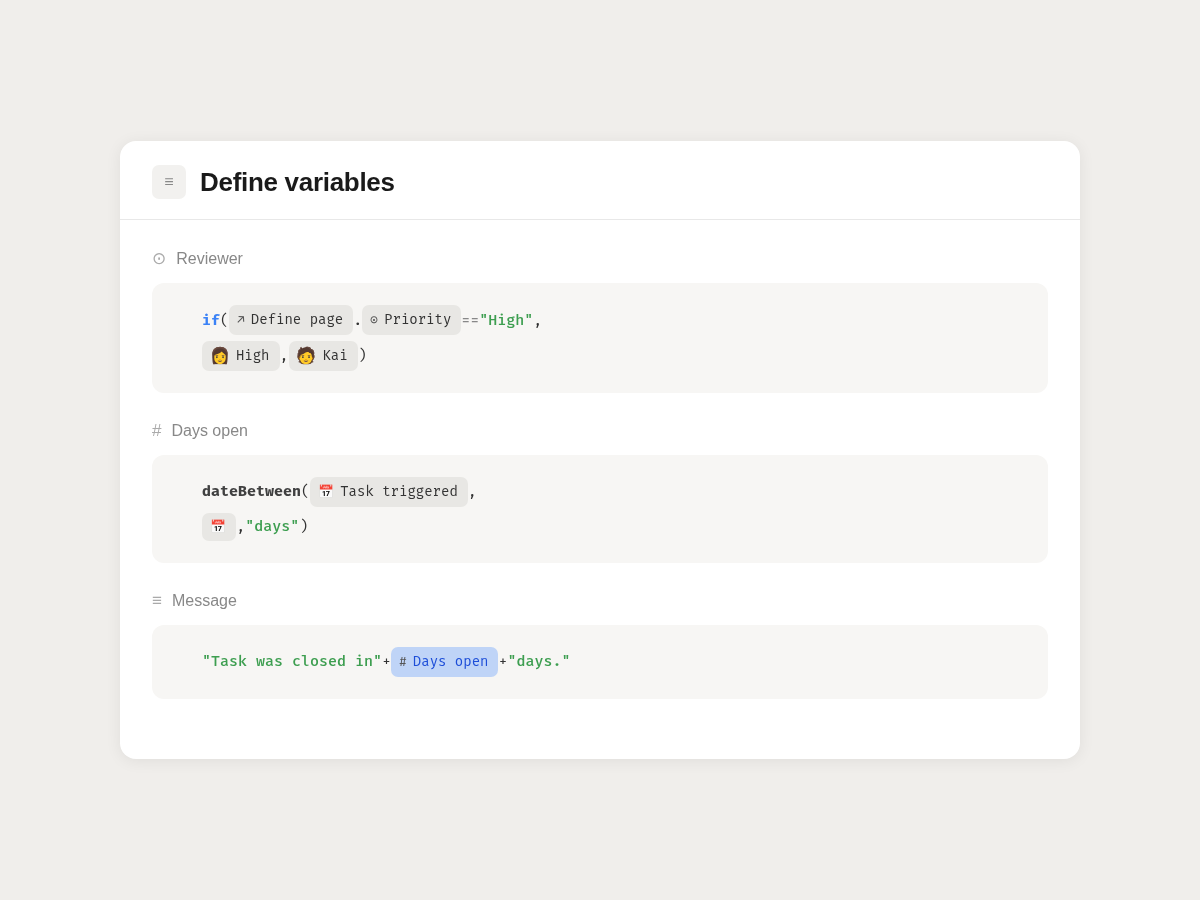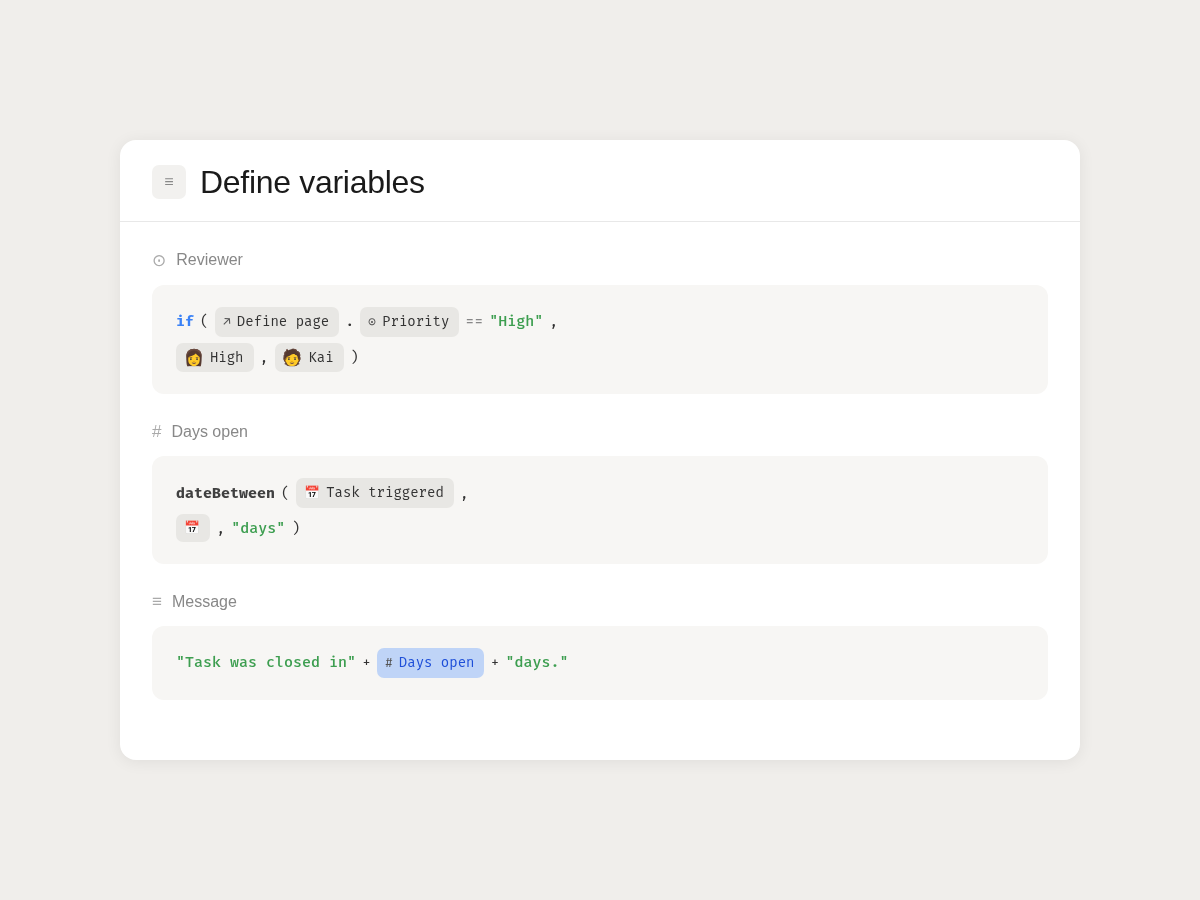--- a/index.html
+++ b/index.html
@@ -39,22 +39,22 @@
       width: 34px;
       height: 34px;
       background: #f2f1ef;
       border-radius: 7px;
       color: #888;
       font-size: 16px;
       flex-shrink: 0;
     }
 
     .card-title {
-      font-size: 32px;
-      font-weight: 400;
+      font-size: 26px;
+      font-weight: 700;
       color: #1a1a1a;
       letter-spacing: -0.3px;
     }
 
     .section {
       padding: 0 32px;
       margin-bottom: 28px;
     }
 
     .section-label {
@@ -78,22 +78,22 @@
       padding: 22px 24px;
       font-family: 'SF Mono', 'Fira Mono', 'Consolas', monospace;
       font-size: 15px;
       line-height: 1.7;
     }
 
     .code-line {
       display: flex;
       align-items: center;
       flex-wrap: wrap;
-      gap: 6px;
       margin-bottom: 6px;
+      margin-left: 26px;
     }
 
     .code-line:last-child {
       margin-bottom: 0;
     }
 
     .kw-if {
       color: #3b82f6;
       font-weight: 600;
     }

